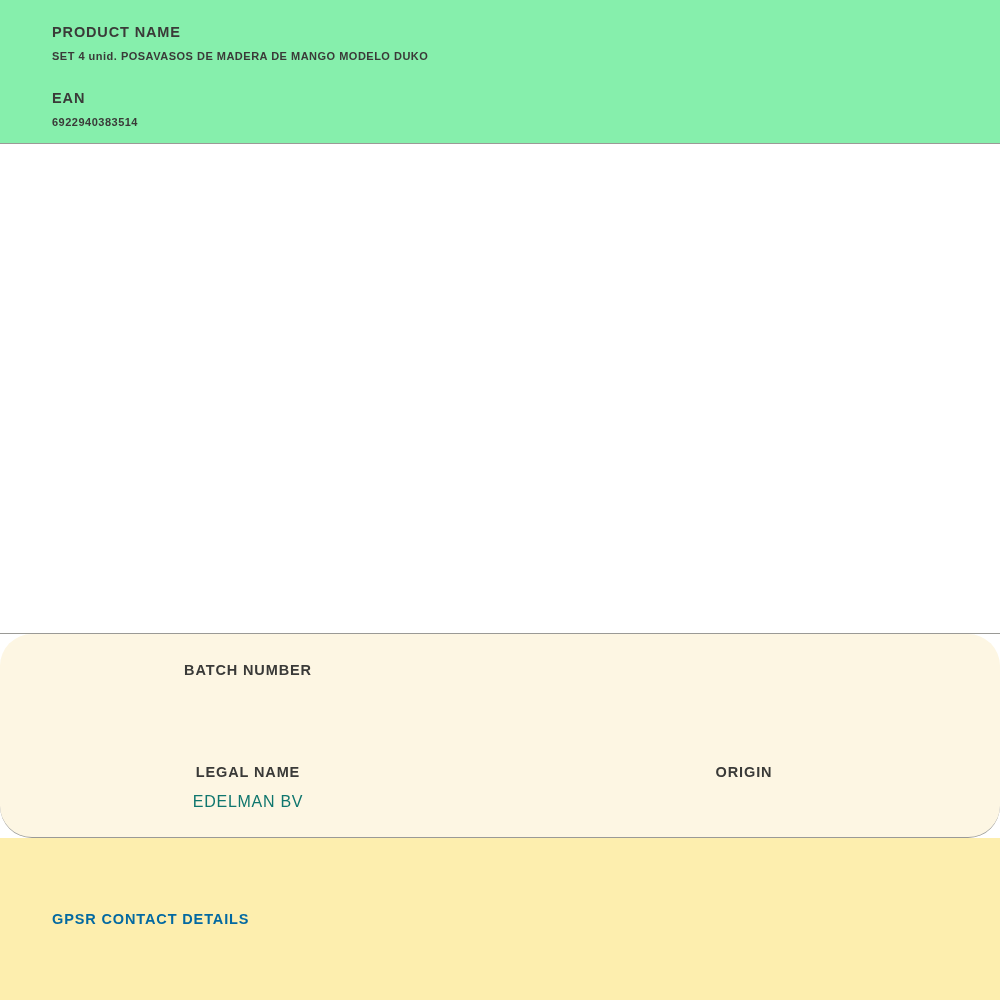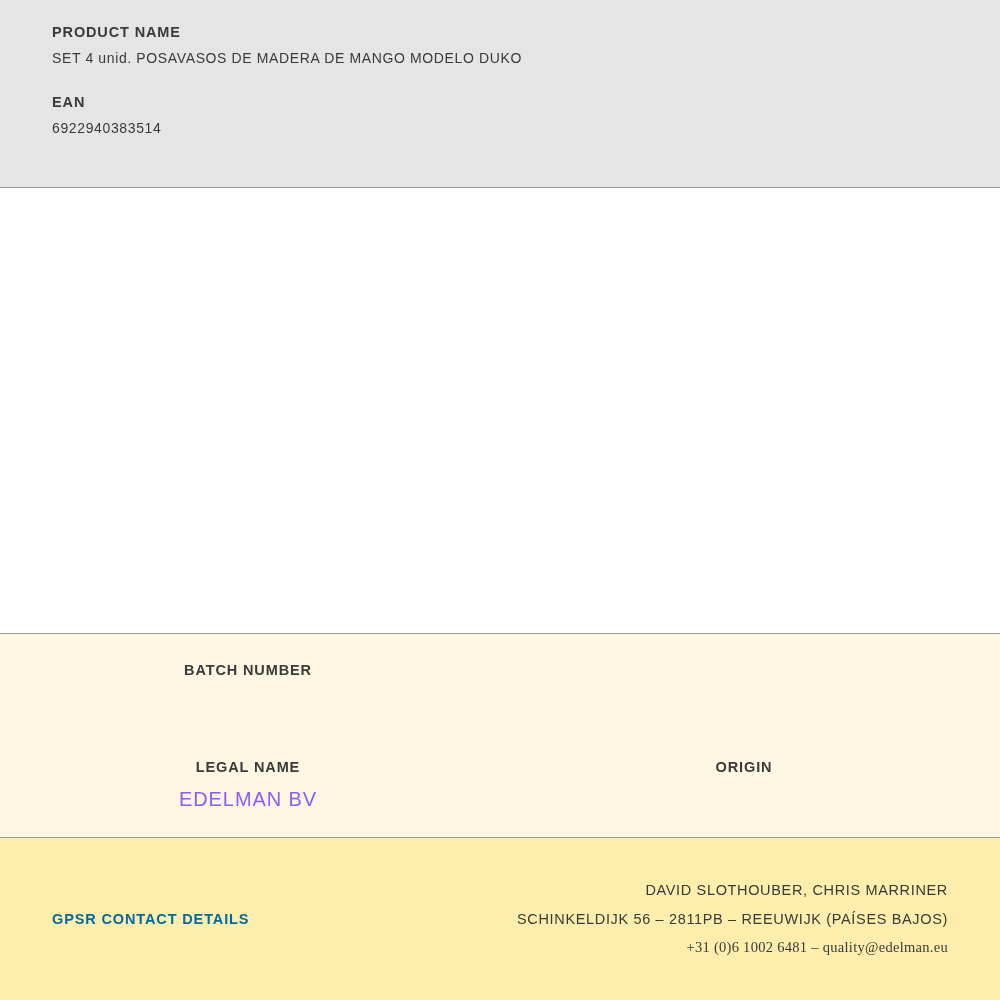--- a/index.html
+++ b/index.html
@@ -17,37 +17,37 @@
   .page {
     width: 1000px;
     height: 1000px;
     position: relative;
     display: flex;
     flex-direction: column;
   }
 
   
   .top-section {
-    background: #e5e5e5;
+    background: #86efac;
     border-bottom: 1px solid #9a9a96;
     padding: 24px 52px 16px 52px;
     box-sizing: border-box;
-    height: 188px;
+    height: 144px;
   }
   .field-label {
     font-size: 14.5px;
     font-weight: 700;
     letter-spacing: 0.06em;
     color: #3a3a38;
     margin: 0 0 10px 0;
     text-transform: uppercase;
   }
   .field-value {
-    font-size: 14px;
-    font-weight: 400;
+    font-size: 11px;
+    font-weight: 700;
     letter-spacing: 0.045em;
     color: #3a3a38;
     margin: 0;
   }
   .field-block {
     margin-bottom: 28px;
   }
   .field-block:last-child {
     margin-bottom: 12px;
   }
@@ -58,47 +58,48 @@
     flex: 1 1 auto;
     border-bottom: 1px solid #9a9a96;
   }
 
   
   .details-section {
     background: #fdf6e3;
     border-bottom: 1px solid #9a9a96;
     padding: 26px 8px 24px 0;
     box-sizing: border-box;
+    border-radius: 32px;
   }
   .details-grid {
     display: grid;
     grid-template-columns: 1fr 1fr;
     text-align: center;
   }
   .detail-label {
     font-size: 14.5px;
     font-weight: 700;
     letter-spacing: 0.06em;
     text-transform: uppercase;
     color: #3a3a38;
     line-height: 1.4;
   }
   .detail-value {
-    font-size: 20px;
+    font-size: 16px;
     font-weight: 400;
     letter-spacing: 0.045em;
-    color: #8b5cf6;
+    color: #0f766e;
     line-height: 1.4;
     min-height: 20px;
   }
   .details-row-1 .detail-value {
     min-height: 58px;
   }
   .details-row-2 {
-    margin-top: 18px;
+    margin-top: 24px;
   }
   .details-row-2 .detail-value {
     margin-top: 8px;
   }
 
   
   .gpsr-section {
     background: #fdeeae;
     height: 162px;
     box-sizing: border-box;
@@ -161,20 +162,15 @@
         <div class="detail-value">EDELMAN BV</div>
       </div>
       <div>
         <div class="detail-label">ORIGIN</div>
       </div>
     </div>
   </div>
 
   <div class="gpsr-section">
     <div class="gpsr-title">GPSR CONTACT DETAILS</div>
-    <div class="gpsr-contact">
-      <div>DAVID SLOTHOUBER, CHRIS MARRINER</div>
-      <div>SCHINKELDIJK 56 – 2811PB – REEUWIJK (PAÍSES BAJOS)</div>
-      <div class="gpsr-email">+31 (0)6 1002 6481 – quality@edelman.eu</div>
-    </div>
   </div>
 
 </div>
 
 </body></html>

